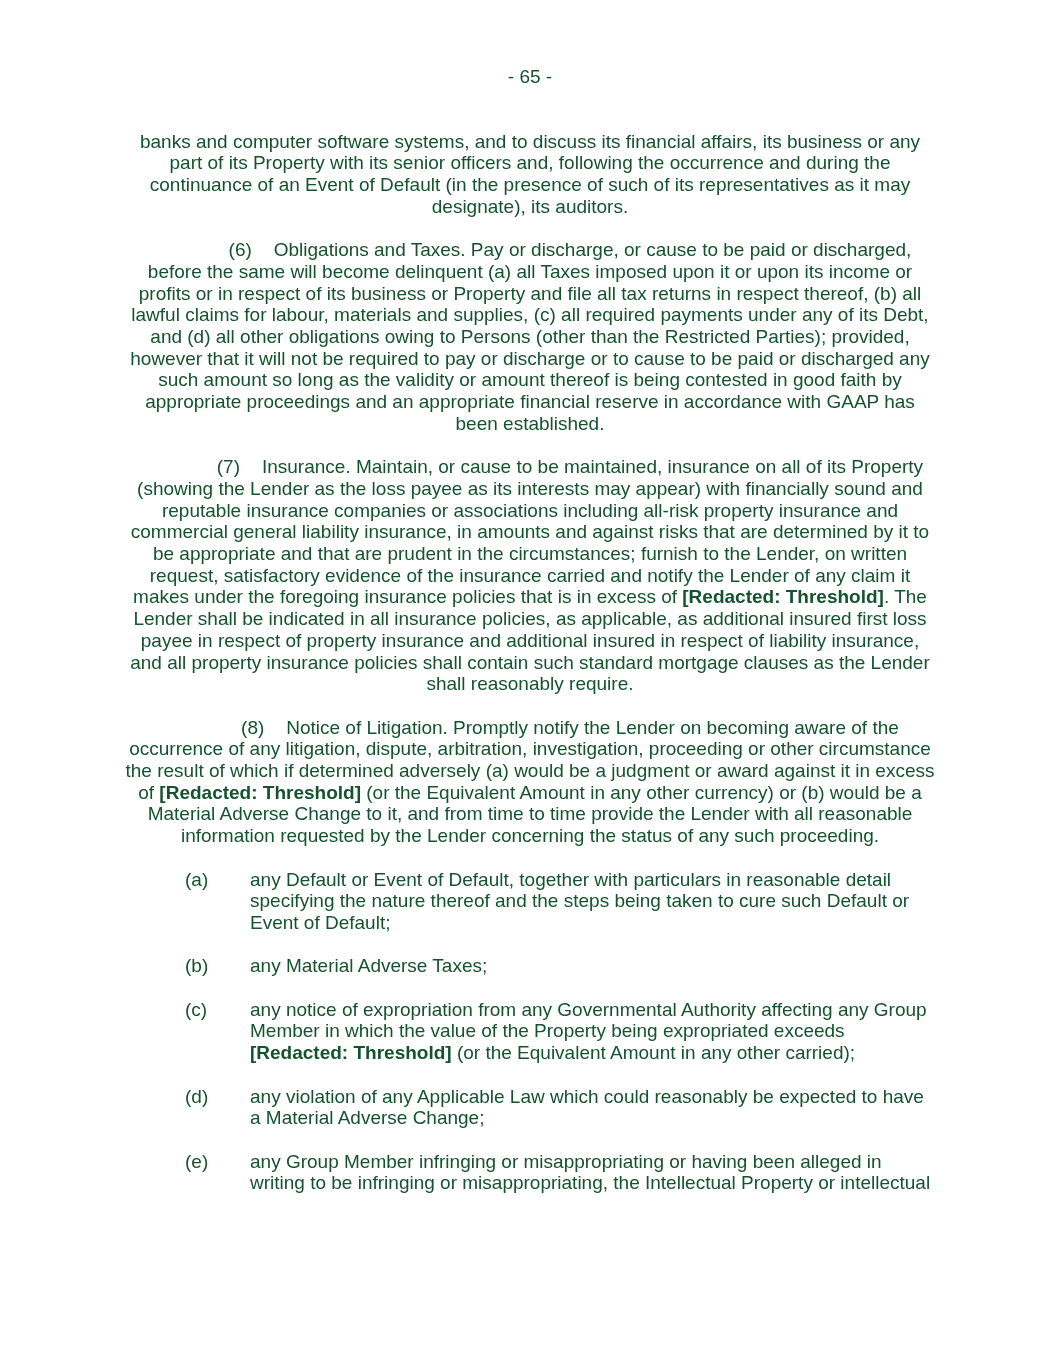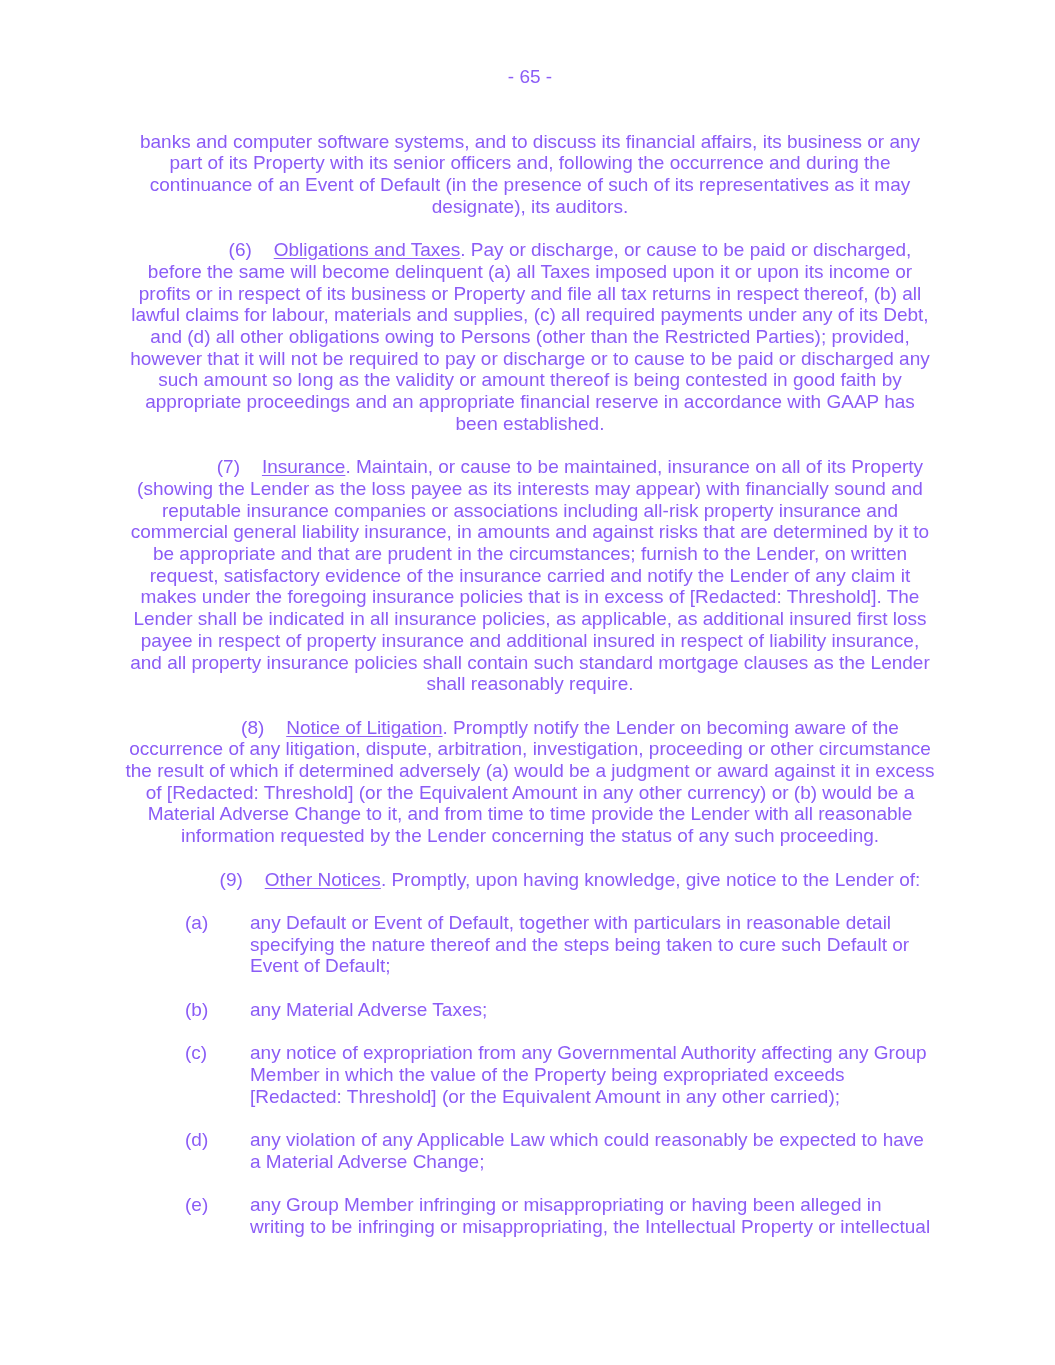--- a/index.html
+++ b/index.html
@@ -6,21 +6,21 @@
     margin: 0;
     padding: 0;
     background: #ffffff;
   }
   .page {
     position: relative;
     width: 1055px;
     height: 1365px;
     box-sizing: border-box;
     background: #ffffff;
-    color: #8b5cf6;
+    color: #14532d;
     font-family: "Liberation Sans", sans-serif;
     font-size: 19px;
     line-height: 21.7px;
     padding: 66px 119px 0 124px;
     overflow: hidden;
     -webkit-font-smoothing: antialiased;
   }
   .page-number {
     text-align: center;
     margin-bottom: 43px;
@@ -31,25 +31,24 @@
   }
   p.para.numbered {
     text-indent: 58px;
   }
   .para-num {
     display: inline-block;
     width: 67px;
     text-indent: 0;
   }
   .heading {
-    text-decoration: underline;
     text-underline-offset: 2px;
   }
   strong.redacted {
-    font-weight: normal;
+    font-weight: bold;
   }
   .subitem {
     display: flex;
     margin: 0 0 21.7px 61px;
   }
   .sub-label {
     flex: 0 0 65px;
   }
   .sub-text {
     flex: 1 1 auto;
@@ -63,21 +62,20 @@
   <div class="page-number">- 65 -</div>
 
   <p class="para"><span>banks and computer software systems, and to discuss its financial affairs, its business or any part of its Property with its senior officers and, following the occurrence and during the continuance of an Event of Default (in the presence of such of its representatives as it may designate), its auditors.</span></p>
 
   <p class="para numbered"><span class="para-num">(6)</span><span class="heading">Obligations and Taxes</span><span>. Pay or discharge, or cause to be paid or discharged, before the same will become delinquent (a) all Taxes imposed upon it or upon its income or profits or in respect of its business or Property and file all tax returns in respect thereof, (b) all lawful claims for labour, materials and supplies, (c) all required payments under any of its Debt, and (d) all other obligations owing to Persons (other than the Restricted Parties); provided, however that it will not be required to pay or discharge or to cause to be paid or discharged any such amount so long as the validity or amount thereof is being contested in good faith by appropriate proceedings and an appropriate financial reserve in accordance with GAAP has been established.</span></p>
 
   <p class="para numbered"><span class="para-num">(7)</span><span class="heading">Insurance</span><span>. Maintain, or cause to be maintained, insurance on all of its Property (showing the Lender as the loss payee as its interests may appear) with financially sound and reputable insurance companies or associations including all-risk property insurance and commercial general liability insurance, in amounts and against risks that are determined by it to be appropriate and that are prudent in the circumstances; furnish to the Lender, on written request, satisfactory evidence of the insurance carried and notify the Lender of any claim it makes under the foregoing insurance policies that is in excess of </span><strong class="redacted">[Redacted: Threshold]</strong><span>. The Lender shall be indicated in all insurance policies, as applicable, as additional insured first loss payee in respect of property insurance and additional insured in respect of liability insurance, and all property insurance policies shall contain such standard mortgage clauses as the Lender shall reasonably require.</span></p>
 
   <p class="para numbered"><span class="para-num">(8)</span><span class="heading">Notice of Litigation</span><span>. Promptly notify the Lender on becoming aware of the occurrence of any litigation, dispute, arbitration, investigation, proceeding or other circumstance the result of which if determined adversely (a) would be a judgment or award against it in excess of </span><strong class="redacted">[Redacted: Threshold]</strong><span> (or the Equivalent Amount in any other currency) or (b) would be a Material Adverse Change to it, and from time to time provide the Lender with all reasonable information requested by the Lender concerning the status of any such proceeding.</span></p>
 
-  <p class="para numbered"><span class="para-num">(9)</span><span class="heading">Other Notices</span><span>. Promptly, upon having knowledge, give notice to the Lender of:</span></p>
 
   <div class="subitem">
     <span class="sub-label">(a)</span>
     <span class="sub-text">any Default or Event of Default, together with particulars in reasonable detail specifying the nature thereof and the steps being taken to cure such Default or Event of Default;</span>
   </div>
 
   <div class="subitem">
     <span class="sub-label">(b)</span>
     <span class="sub-text">any Material Adverse Taxes;</span>
   </div>

